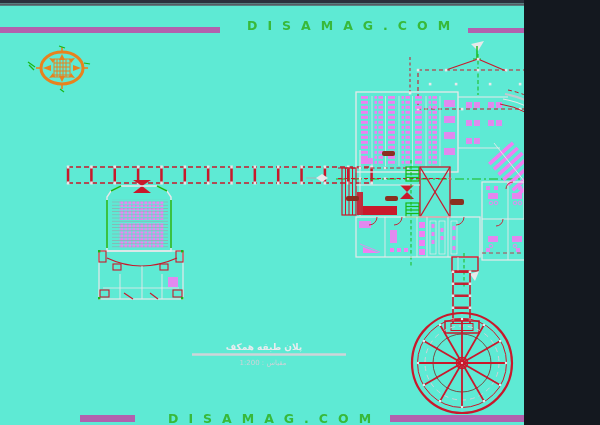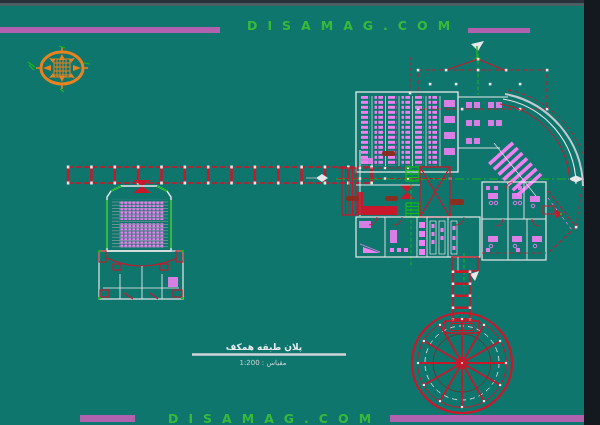--- a/index.html
+++ b/index.html
@@ -1,16 +1,16 @@
 <!DOCTYPE html>
 <html><head>
 <meta charset="utf-8">
 <style>
   html,body{margin:0;padding:0;background:#14181f;}
-  .stage{position:relative;width:584px;height:425px;background:#0f766e;overflow:hidden;
+  .stage{position:relative;width:524px;height:425px;background:#5eead4;overflow:hidden;
          font-family:"DejaVu Sans",sans-serif;}
   svg{position:absolute;left:0;top:0;}
   text{font-family:"DejaVu Sans",sans-serif;}
   .wm{font-weight:bold;font-size:12.5px;letter-spacing:10px;fill:#38b93a;}
   .title-fa{font-size:9px;font-weight:bold;fill:#e8ecef;}
   .scale-fa{font-size:7px;fill:#cdd3d8;}
 </style>
 </head>
 <body>
 

